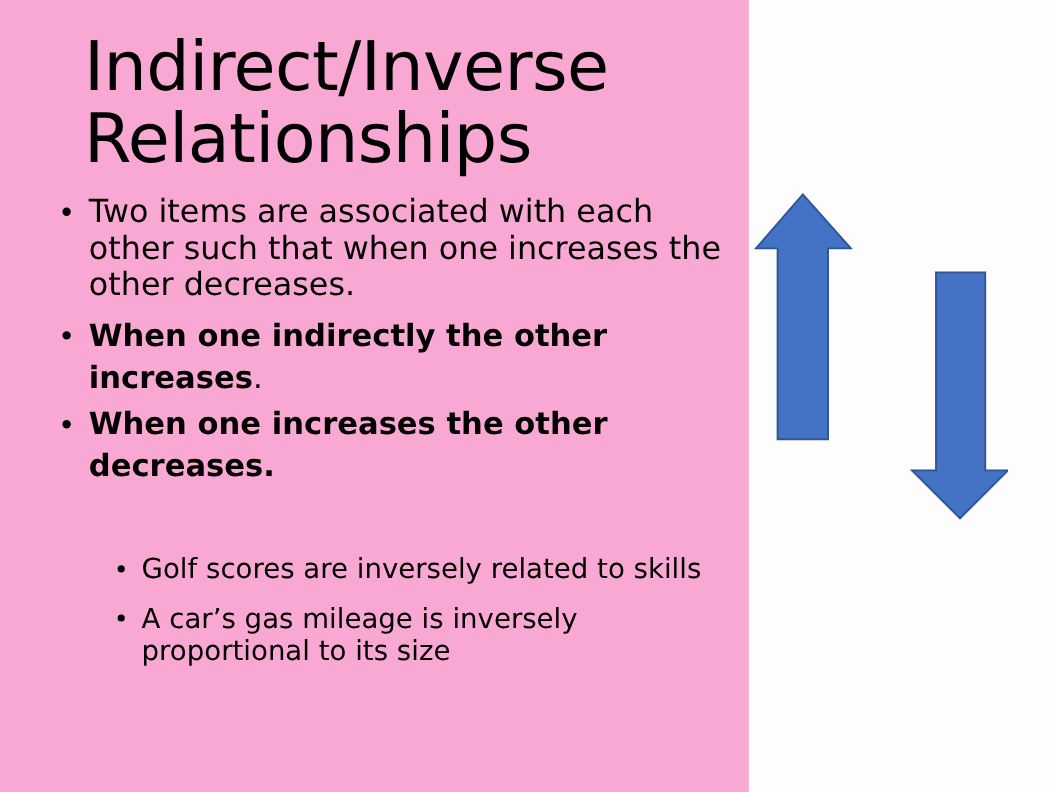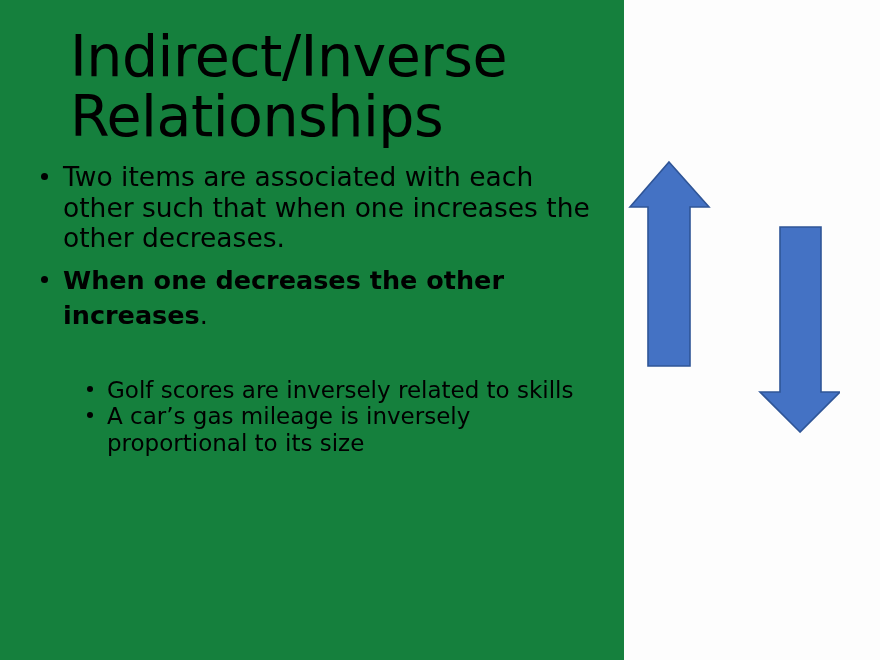--- a/index.html
+++ b/index.html
@@ -4,21 +4,21 @@
 <style>
   html, body {
     margin: 0;
     padding: 0;
     background: #ffffff;
   }
   #slide {
     position: relative;
     width: 880px;
     height: 660px;
-    background: #15803d;
+    background: #f9a8d4;
     overflow: hidden;
     font-family: "DejaVu Sans", sans-serif;
     color: #000000;
   }
   
   .panel-edge {
     position: absolute;
     left: 624px;
     top: 0;
     width: 256px;
@@ -32,21 +32,21 @@
     width: 640px;
     font-size: 57px;
     line-height: 60px;
     font-weight: 400;
     letter-spacing: -0.5px;
     color: #000000;
     white-space: pre-line;
   }
   .body {
     position: absolute;
-    left: 35px;
+    left: 46px;
     top: 162px;
     width: 570px;
   }
   .bullet {
     position: relative;
     display: block;
     padding-left: 28px;
     margin: 0;
   }
   .bullet::before {
@@ -78,21 +78,21 @@
     font-weight: 400;
   }
   .spacer {
     height: 40px;
   }
   .lvl2 {
     font-size: 23px;
     line-height: 26.5px;
     font-weight: 400;
     padding-left: 72px;
-    margin-top: 0;
+    margin-top: 15px;
   }
   .lvl2::before {
     left: 52px;
     top: 9px;
     width: 6px;
     height: 6px;
   }
   .gap-sm { height: 9px; }
   .gap-xs { height: 4px; }
   .arrows {
@@ -114,25 +114,28 @@
 
   <div class="body">
 
     <div class="bullet lvl1">
       <span>Two items are associated with each other such that when one increases the other decreases.</span>
     </div>
 
     <div class="gap-sm"></div>
 
     <div class="bullet lvl1 bold">
-      <span>When one decreases the other increases</span><span class="plain">.</span>
+      <span>When one indirectly the other increases</span><span class="plain">.</span>
     </div>
 
     <div class="gap-xs"></div>
 
+    <div class="bullet lvl1 bold">
+      <span>When one increases the other decreases.</span>
+    </div>
 
     <div class="spacer"></div>
 
 
     <div class="bullet lvl2">
       <span>Golf scores are inversely related to skills</span>
     </div>
 
     <div class="bullet lvl2">
       <span>A car’s gas mileage is inversely proportional to its size</span>

